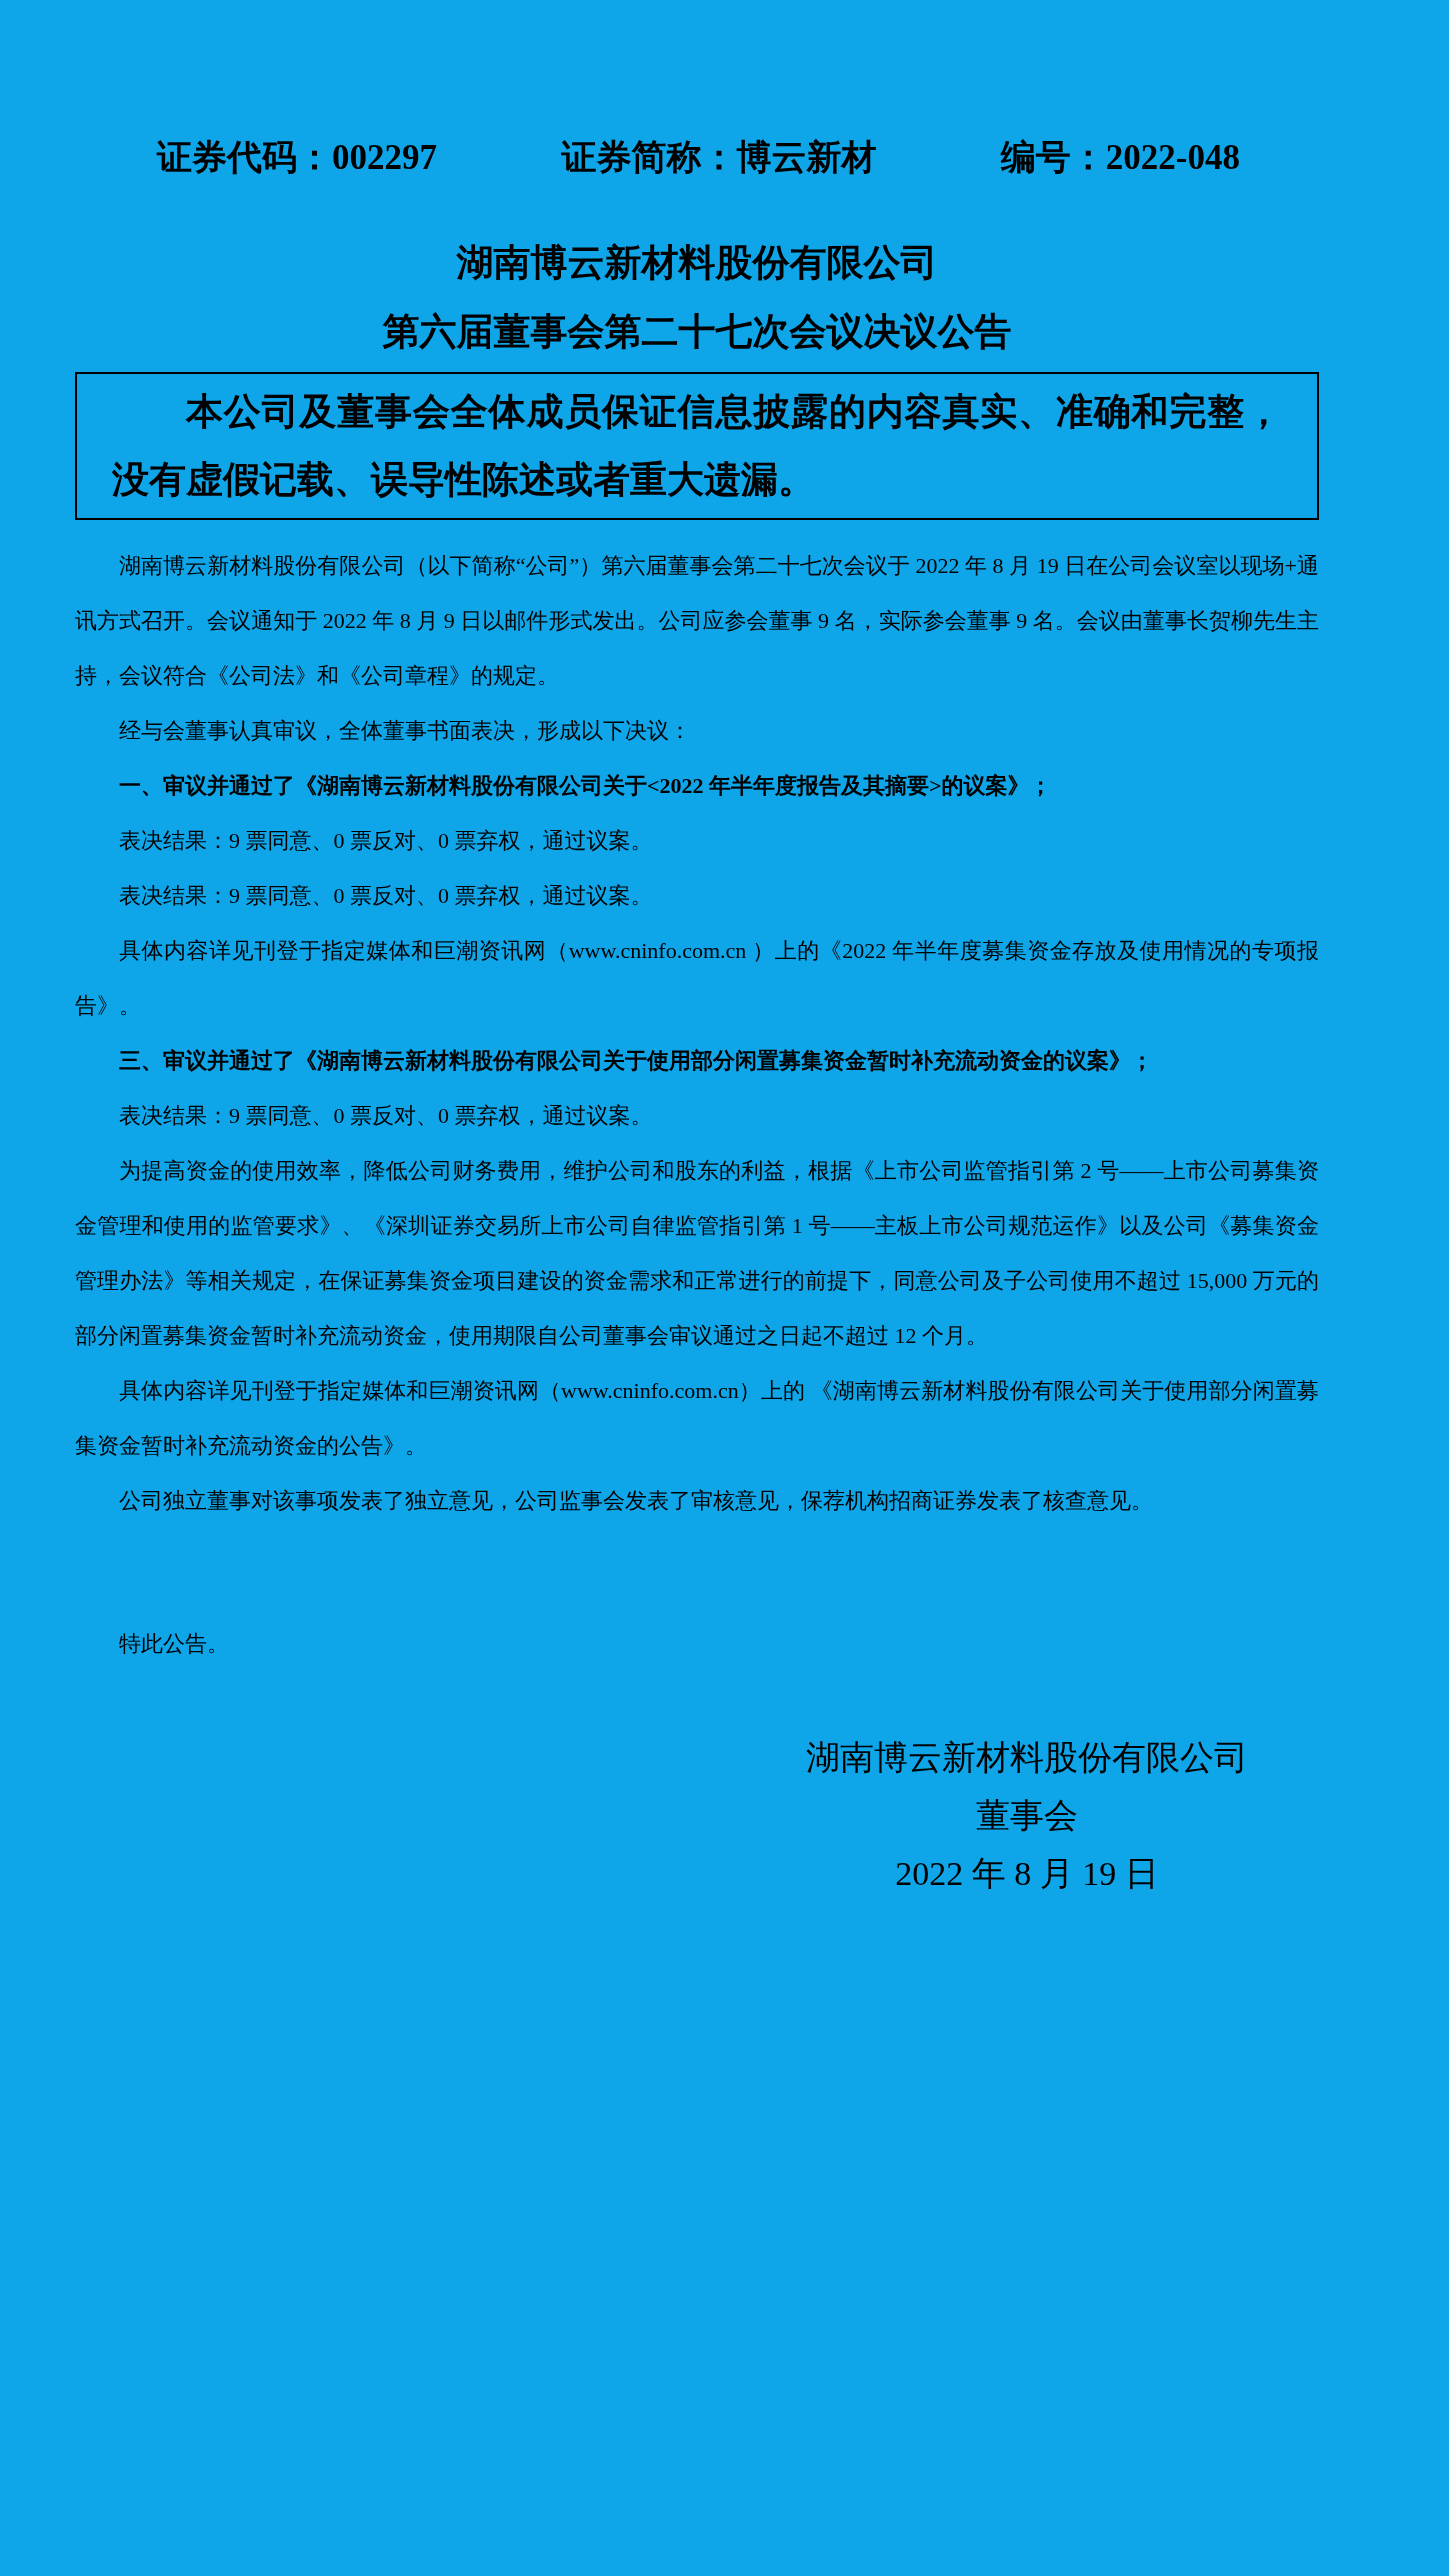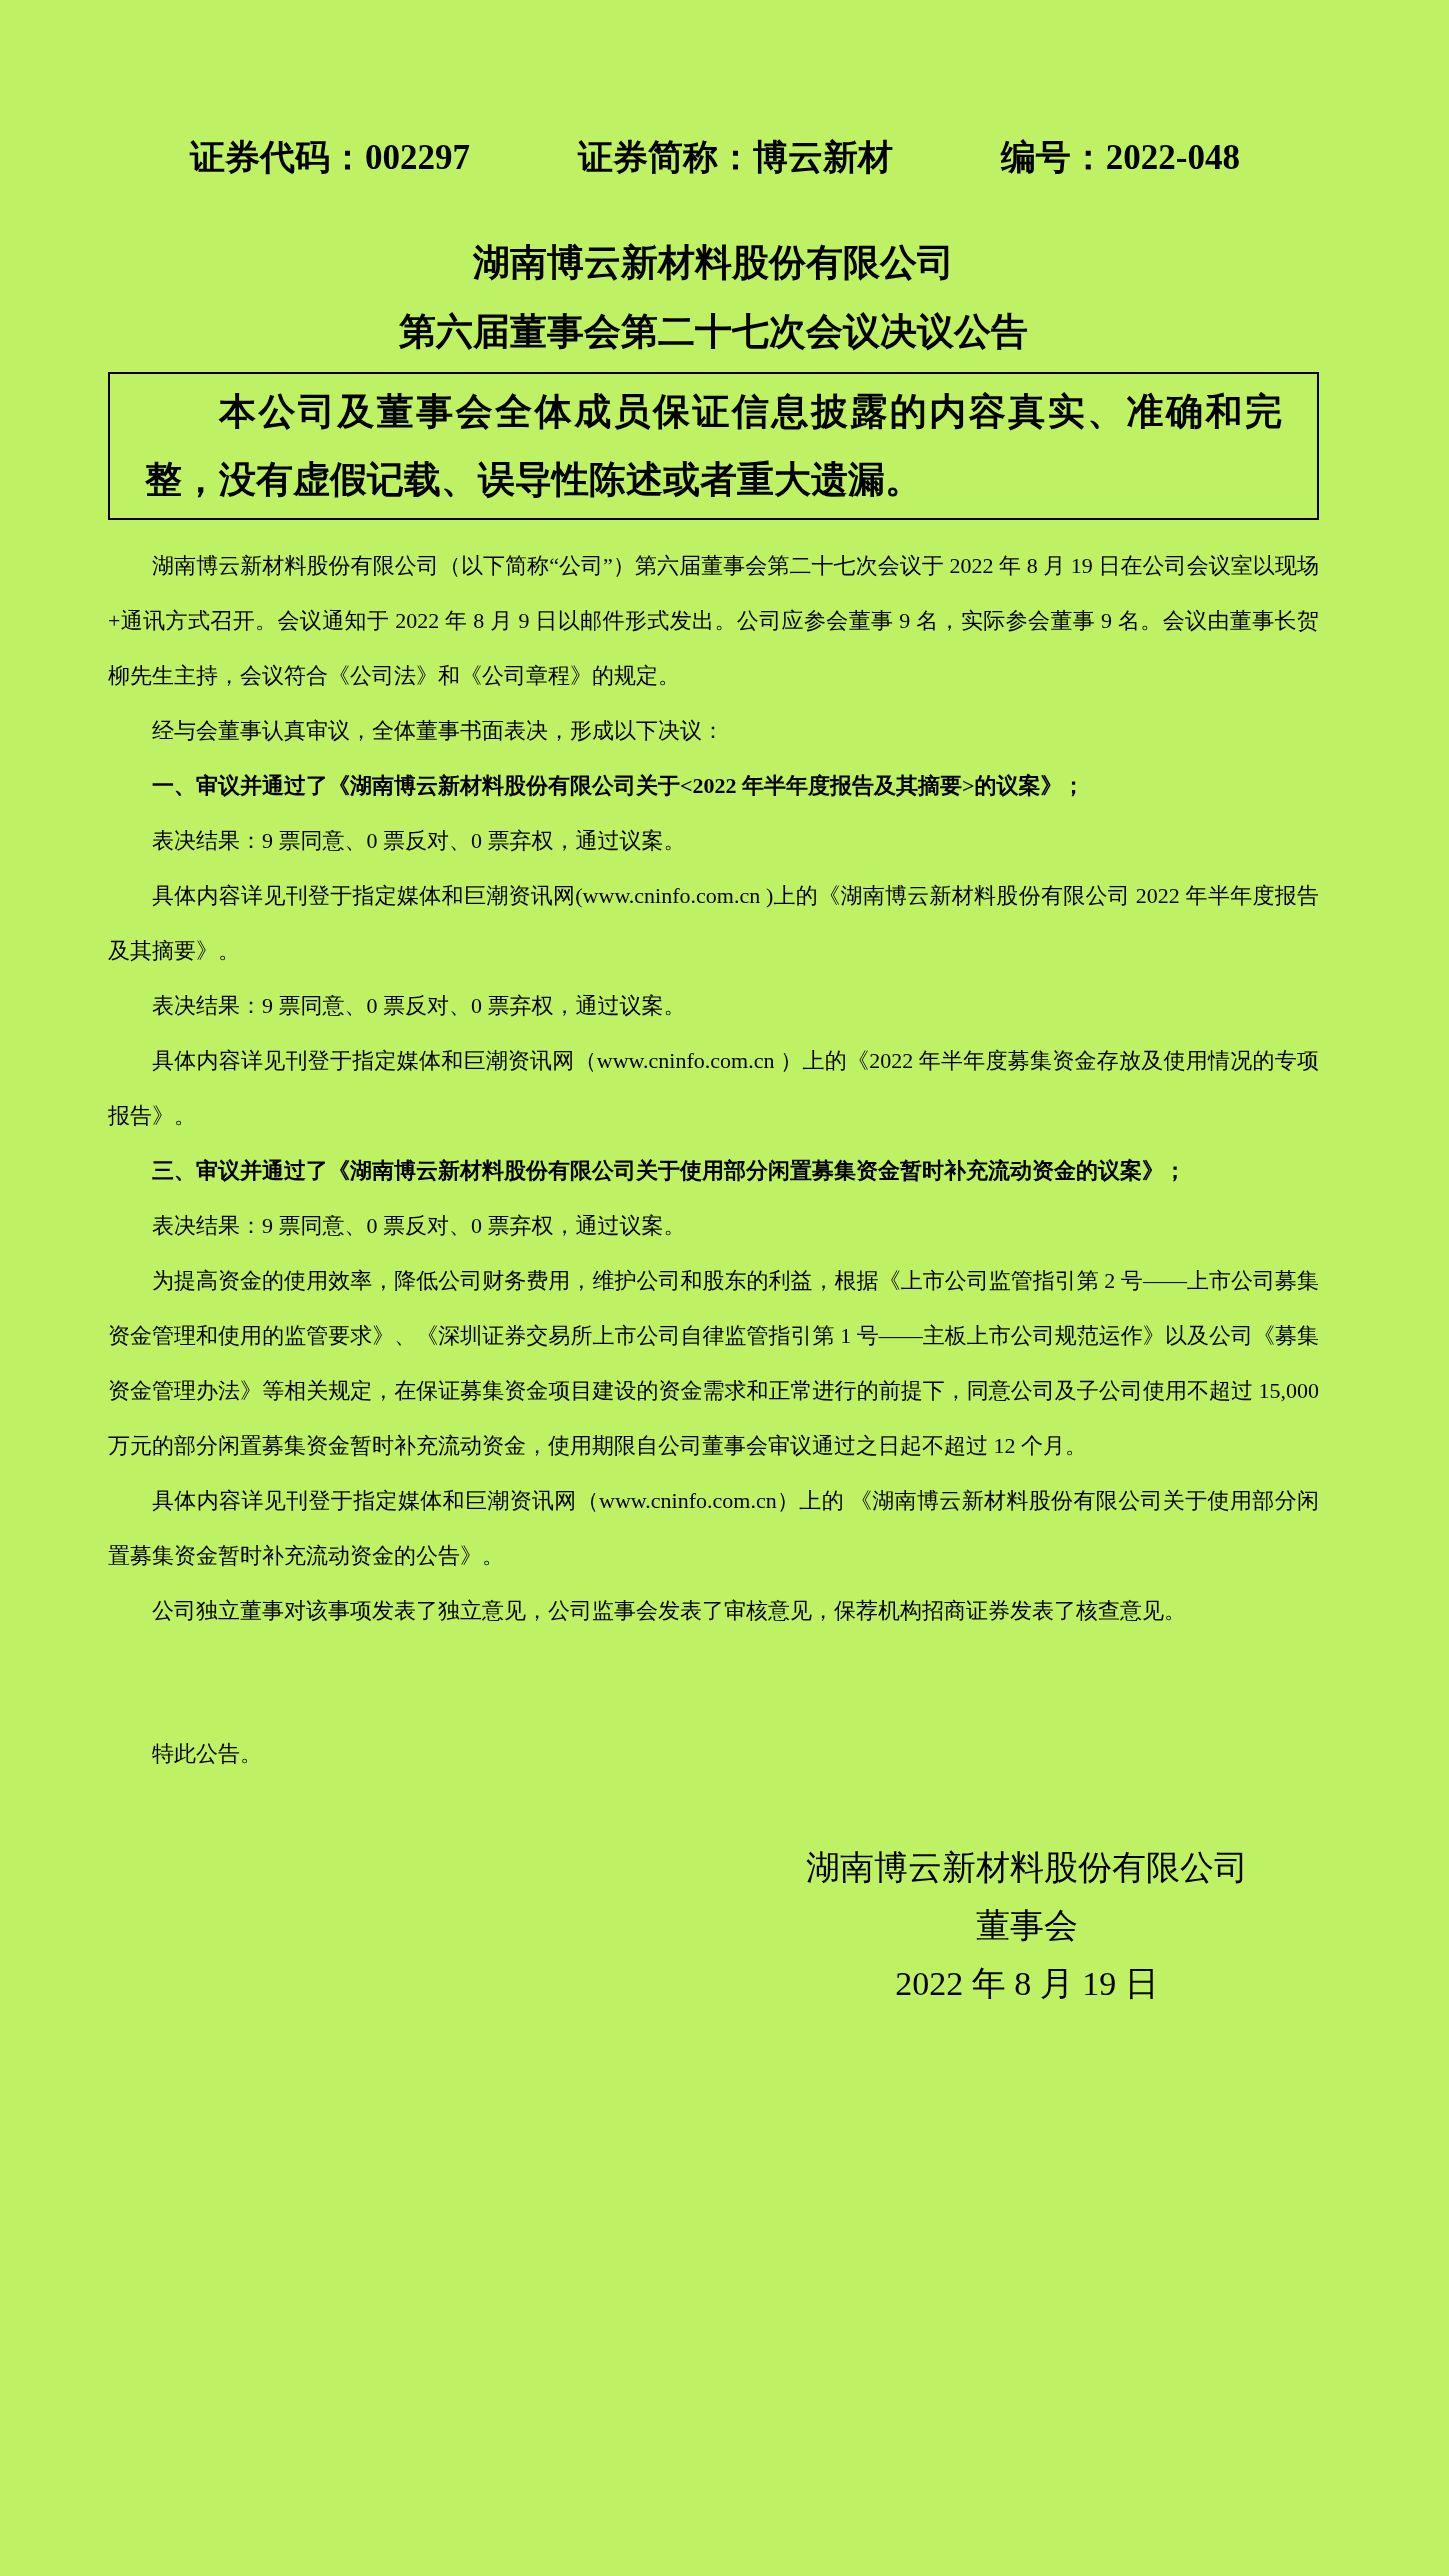--- a/index.html
+++ b/index.html
@@ -1,23 +1,23 @@
 <!DOCTYPE html>
 <html style="font-size:14.6px"><head>
 <meta charset="utf-8">
 <style>
   html, body { margin: 0; padding: 0; background: #ffffff; }
   .page {
     width: 1449px;
     height: 2576px;
     box-sizing: border-box;
-    background: #bef264;
+    background: #0ea5e9;
     color: #000000;
     font-family: "Liberation Serif", "DejaVu Serif", serif;
-    padding: 135px 130px 0 108px;
+    padding: 135px 130px 0 75px;
     position: relative;
     overflow: hidden;
   }
   .doc-header {
     display: flex;
     justify-content: space-between;
     font-weight: 700;
     font-size: 35px;
     line-height: 46px;
     padding: 0 79px 0 82px;
@@ -87,21 +87,20 @@
 
   <div class="disclaimer-box">
     <p>本公司及董事会全体成员保证信息披露的内容真实、准确和完整，没有虚假记载、误导性陈述或者重大遗漏。</p>
   </div>
 
   <div class="body-text">
     <p class="para">湖南博云新材料股份有限公司（以下简称“公司”）第六届董事会第二十七次会议于 2022 年 8 月 19 日在公司会议室以现场+通讯方式召开。会议通知于 2022 年 8 月 9 日以邮件形式发出。公司应参会董事 9 名，实际参会董事 9 名。会议由董事长贺柳先生主持，会议符合《公司法》和《公司章程》的规定。</p>
     <p class="para">经与会董事认真审议，全体董事书面表决，形成以下决议：</p>
     <p class="para bold">一、审议并通过了《湖南博云新材料股份有限公司关于&lt;2022 年半年度报告及其摘要&gt;的议案》；</p>
     <p class="para">表决结果：9 票同意、0 票反对、0 票弃权，通过议案。</p>
-    <p class="para">具体内容详见刊登于指定媒体和巨潮资讯网(www.cninfo.com.cn )上的《湖南博云新材料股份有限公司 2022 年半年度报告及其摘要》。</p>
     <p class="para">表决结果：9 票同意、0 票反对、0 票弃权，通过议案。</p>
     <p class="para">具体内容详见刊登于指定媒体和巨潮资讯网（www.cninfo.com.cn ）上的《2022 年半年度募集资金存放及使用情况的专项报告》。</p>
     <p class="para bold">三、审议并通过了《湖南博云新材料股份有限公司关于使用部分闲置募集资金暂时补充流动资金的议案》；</p>
     <p class="para">表决结果：9 票同意、0 票反对、0 票弃权，通过议案。</p>
     <p class="para">为提高资金的使用效率，降低公司财务费用，维护公司和股东的利益，根据《上市公司监管指引第 2 号——上市公司募集资金管理和使用的监管要求》、《深圳证券交易所上市公司自律监管指引第 1 号——主板上市公司规范运作》以及公司《募集资金管理办法》等相关规定，在保证募集资金项目建设的资金需求和正常进行的前提下，同意公司及子公司使用不超过 15,000 万元的部分闲置募集资金暂时补充流动资金，使用期限自公司董事会审议通过之日起不超过 12 个月。</p>
     <p class="para">具体内容详见刊登于指定媒体和巨潮资讯网（www.cninfo.com.cn）上的 《湖南博云新材料股份有限公司关于使用部分闲置募集资金暂时补充流动资金的公告》。</p>
     <p class="para">公司独立董事对该事项发表了独立意见，公司监事会发表了审核意见，保荐机构招商证券发表了核查意见。</p>
     <p class="para closing">特此公告。</p>
   </div>
 

